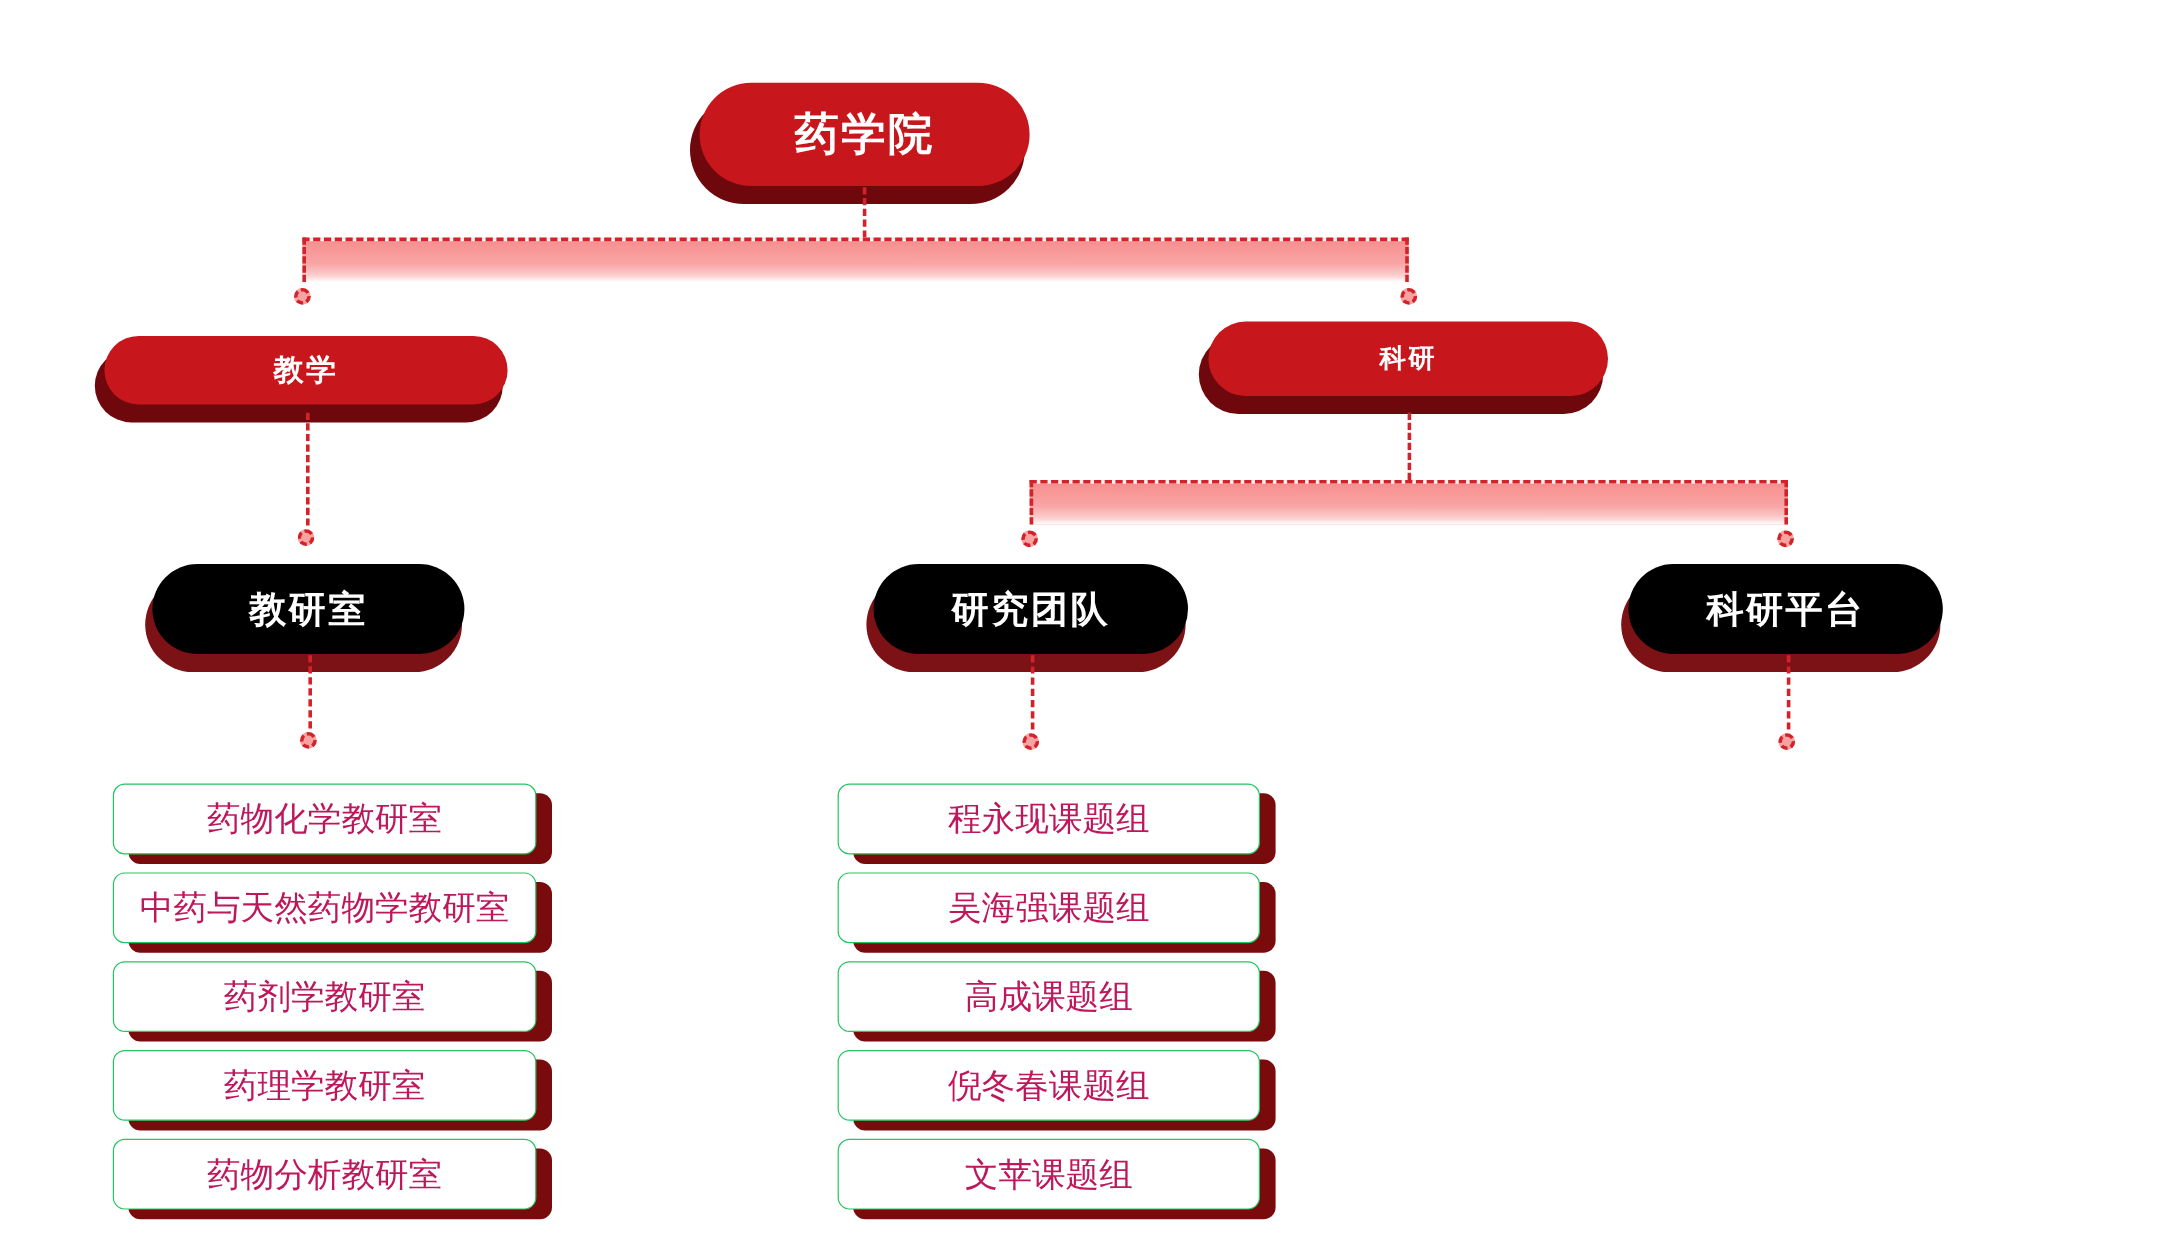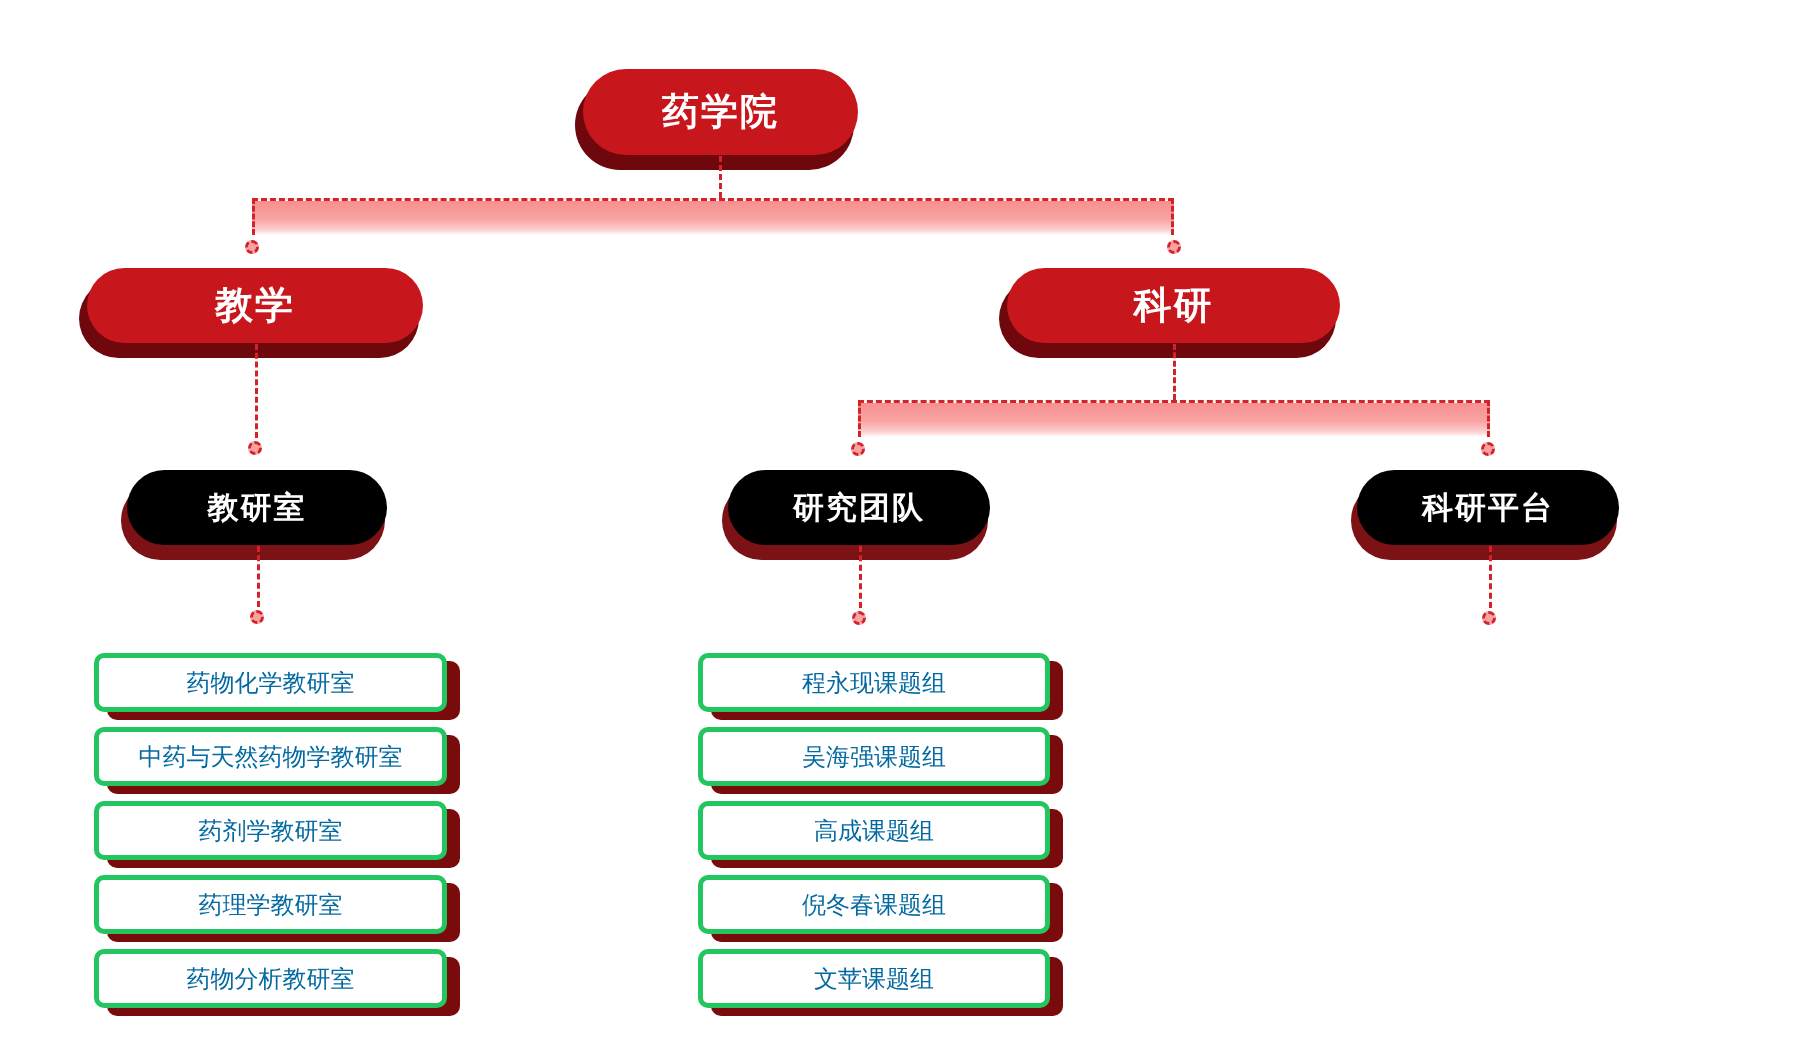--- a/index.html
+++ b/index.html
@@ -25,22 +25,22 @@
   }
   .pill-dark {
     background: #c8161d;
     box-shadow: -6px 13px 0 2px #6f080d;
   }
   .pill-pink {
     background: #000000;
     box-shadow: -4px 13px 0 2px #7c1116;
   }
   .pill-root  { left: 523px; top:   9px; width: 275px; height: 86px; border-radius: 43px; font-size: 37px; }
-  .pill-teach { left:  27px; top: 208px; width: 336px; height: 75px; border-radius: 38px; font-size: 38px; }
-  .pill-sci   { left: 947px; top: 208px; width: 333px; height: 75px; border-radius: 38px; font-size: 38px; }
+  .pill-teach { left:  27px; top: 220px; width: 336px; height: 57px; border-radius: 38px; font-size: 25px; }
+  .pill-sci   { left: 947px; top: 208px; width: 333px; height: 62px; border-radius: 38px; font-size: 22px; }
   .pill-off   { left:  67px; top: 410px; width: 260px; height: 75px; border-radius: 38px; font-size: 31px; }
   .pill-team  { left: 668px; top: 410px; width: 262px; height: 75px; border-radius: 38px; font-size: 31px; text-align: center; }
   .pill-plat  { left:1297px; top: 410px; width: 262px; height: 75px; border-radius: 38px; font-size: 31px; }
   
   .bar {
     position: absolute;
     height: 37px;
     background: linear-gradient(180deg, #f78f8f 0%, #f9a5a5 55%, #fcd0d0 85%, #ffffff 100%);
     border: 3px dashed #d2232a;
     border-bottom: none;
@@ -80,28 +80,28 @@
   
   .col { position: absolute; }
   .col-left  { left:  19px; top: 578px; width: 353px; }
   .col-mid   { left: 623px; top: 578px; width: 352px; }
   .col-right { left:1095px; top: 578px; width: 682px; }
   .box {
     width: 100%;
     height: 59px;
     margin-bottom: 14px;
     background: #ffffff;
-    border: 5px solid #22c55e;
+    border: 1px solid #22c55e;
     border-radius: 10px;
     box-shadow: 13px 8px 0 #7a0b0d;
     display: flex;
     align-items: center;
     justify-content: center;
-    font-size: 24px;
-    color: #0369a1;
+    font-size: 28px;
+    color: #be185d;
     white-space: nowrap;
   }
 </style>
 </head>
 <body>
 
 <div class="stage">
 
   <div class="pill pill-dark pill-root">
     <span>药学院</span>

